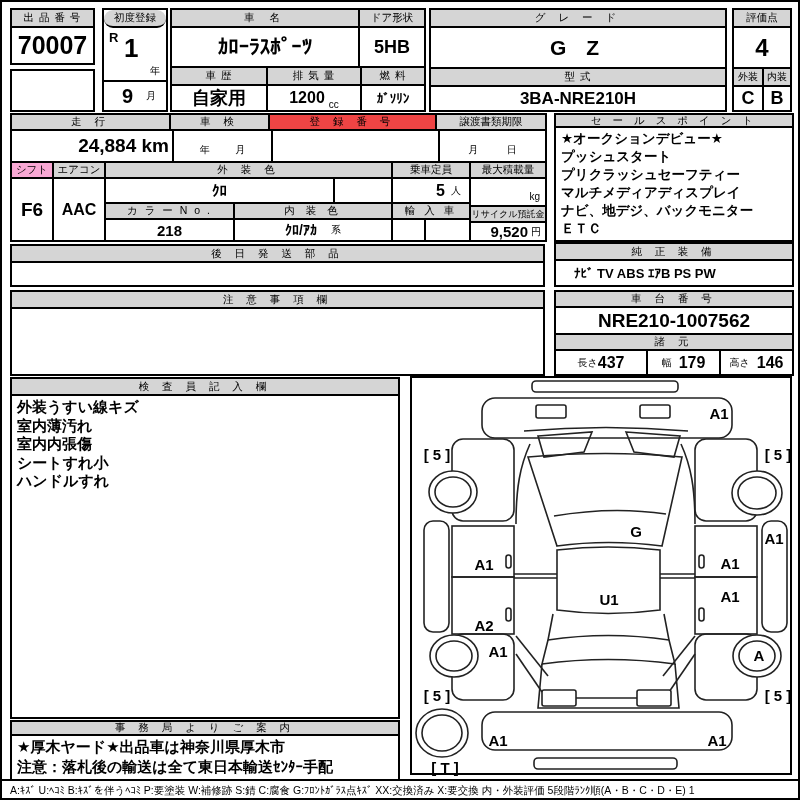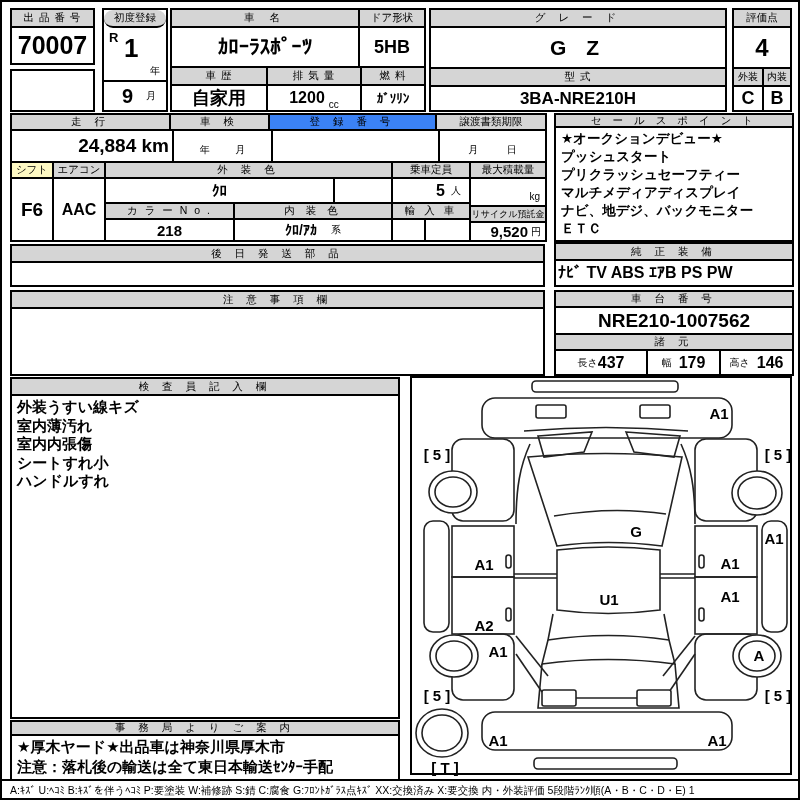--- a/index.html
+++ b/index.html
@@ -89,39 +89,39 @@
     <div class="row" style="flex:1">
       <div class="c b bR" style="width:28px;font-size:18px">C</div>
       <div class="c b" style="flex:1;font-size:18px">B</div>
     </div>
   </div>
 
   <div class="abs box col" style="left:8px;top:111px;width:537px;height:129px">
     <div class="row bB" style="height:15px">
       <div class="hdr bR" style="width: 157px; letter-spacing: 5px; background: rgb(213, 213, 213);">走 行</div>
       <div class="hdr bR" style="width: 97px; letter-spacing: 5px; background: rgb(213, 213, 213);">車 検</div>
-      <div class="hdr bR" style="width: 165px; letter-spacing: 5px; background: #3b82f6;">登 録 番 号</div>
+      <div class="hdr bR" style="width: 165px; letter-spacing: 5px; background: #ef4444;">登 録 番 号</div>
       <div class="hdr" style="flex: 1 1 0%; letter-spacing: 0px; background: rgb(213, 213, 213);">譲渡書類期限</div>
     </div>
     <div class="row bB" style="height:32px">
       <div class="bR row" style="width:157px;align-items:center;justify-content:flex-end;padding-right:3px">
         <span class="b" style="font-size:19px">24,884 km</span>
       </div>
       <div class="bR row" style="width:97px;align-items:flex-end;justify-content:space-evenly;padding-bottom:4px">
         <span class="small">年</span>
         <span class="small">月</span>
       </div>
       <div class="bR" style="width:165px"></div>
       <div class="row" style="flex:1;align-items:flex-end;justify-content:space-evenly;padding-bottom:4px">
         <span class="small">月</span>
         <span class="small">日</span>
       </div>
     </div>
     <div class="row bB" style="height:15px">
-      <div class="hdr bR" style="width: 40px; letter-spacing: 0px; background: #fef9c3;">シフト</div>
+      <div class="hdr bR" style="width: 40px; letter-spacing: 0px; background: #f9a8d4;">シフト</div>
       <div class="hdr bR" style="width: 50px; letter-spacing: 0px; background: rgb(213, 213, 213);">エアコン</div>
       <div class="hdr bR" style="width: 285px; letter-spacing: 5px; background: rgb(213, 213, 213);">外 装 色</div>
       <div class="hdr bR" style="width: 76px; letter-spacing: 0px; background: rgb(213, 213, 213);">乗車定員</div>
       <div class="hdr" style="flex: 1 1 0%; letter-spacing: 0px; background: rgb(213, 213, 213);">最大積載量</div>
     </div>
     <div class="row" style="flex:1">
       <div class="c b bR" style="width:40px;font-size:19px">F6</div>
       <div class="c b bR" style="width:50px;font-size:16px">AAC</div>
       <div class="col bR" style="width:285px">
         <div class="row bB" style="height:23px">
@@ -174,22 +174,22 @@
       <div>ナビ、地デジ、バックモニター</div>
       <div>ＥＴＣ</div>
     </div>
   </div>
 
   <div class="abs box col" style="left:8px;top:242px;width:535px;height:43px">
     <div class="hdr bB" style="height: 15px; letter-spacing: 5px; background: rgb(213, 213, 213);">後 日 発 送 部 品</div>
     <div style="flex:1"></div>
   </div>
   <div class="abs box col" style="left:552px;top:240px;width:240px;height:45px">
-    <div class="hdr bB" style="height: 15px; letter-spacing: 5px; background: rgb(213, 213, 213);">純 正 装 備</div>
-    <div class="b" style="flex:1;display:flex;align-items:center;padding-left:2px;font-size:16px;white-space:nowrap">ﾅﾋﾞ TV ABS ｴｱB PS PW</div>
+    <div class="hdr bB" style="height: 15px; letter-spacing: 5px; background: rgb(213, 213, 213); font-family: Liberation Serif, serif;">純 正 装 備</div>
+    <div class="b" style="flex:1;display:flex;align-items:center;padding-left:18px;font-size:13px;white-space:nowrap">ﾅﾋﾞ TV ABS ｴｱB PS PW</div>
   </div>
 
   <div class="abs box col" style="left:8px;top:288px;width:535px;height:86px">
     <div class="hdr bB" style="height: 15px; letter-spacing: 5px; background: rgb(213, 213, 213);">注 意 事 項 欄</div>
     <div style="flex:1"></div>
   </div>
   <div class="abs box col" style="left:552px;top:288px;width:240px;height:86px">
     <div class="hdr bB" style="height: 14px; letter-spacing: 5px; background: rgb(213, 213, 213);">車 台 番 号</div>
     <div class="c b bB" style="height:25px;font-size:19px">NRE210-1007562</div>
     <div class="hdr bB" style="height: 14px; letter-spacing: 5px; background: rgb(213, 213, 213);">諸 元</div>

